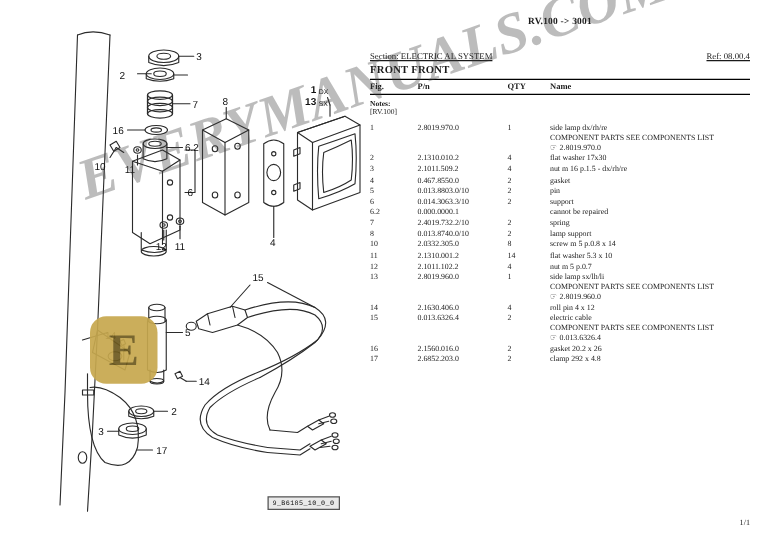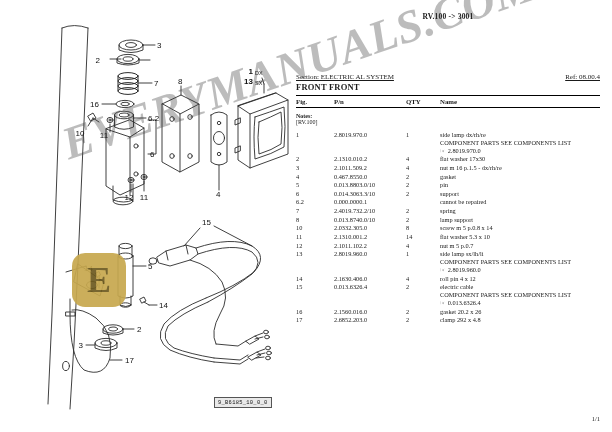--- a/index.html
+++ b/index.html
@@ -16,21 +16,21 @@
   
   .doc{
     position:absolute;left:296px;top:12px;width:304px;
   }
   .model-title{
     text-align:center;font-weight:bold;font-size:7.5px;
     letter-spacing:.2px;margin:0 0 20px 0;
   }
   .sec-row{display:flex;justify-content:space-between;align-items:flex-end;text-decoration:underline;}
   .sec-label{font-size:7px;}
-  .sec-ref{font-size:7px;margin-top:32px;}
+  .sec-ref{font-size:7px;}
   .sec-title{font-size:8.5px;font-weight:bold;margin-top:1px;letter-spacing:.2px;}
   .rule-thick{border-top:1.4px solid #000;margin-top:3px;}
   .rule-thin{border-top:.7px solid #000;margin-top:0px;}
 
   table.parts{border-collapse:collapse;width:100%;table-layout:fixed;}
   table.parts th{
     font-size:6.8px;font-weight:bold;text-align:left;
     padding:1.5px 0 2px 0;vertical-align:bottom;
   }
   table.parts td{

